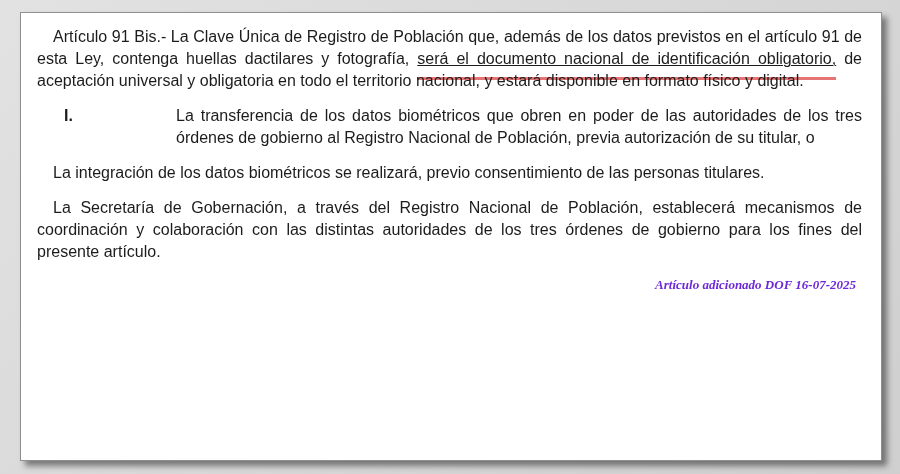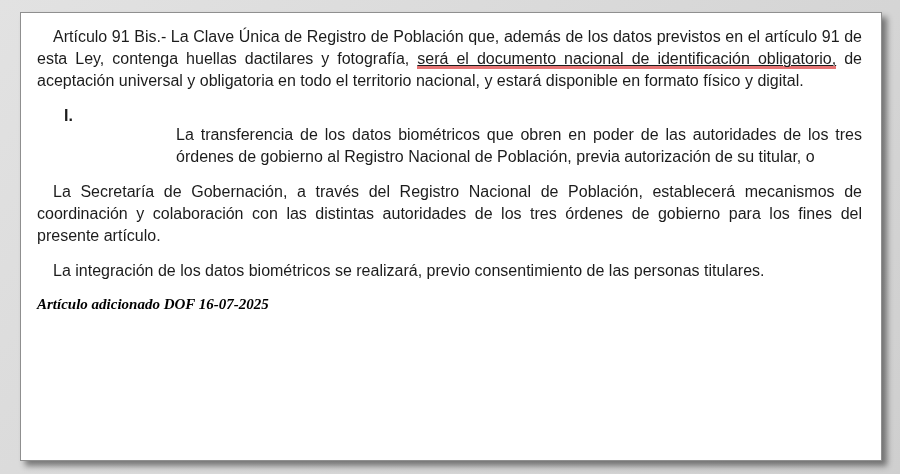--- a/index.html
+++ b/index.html
@@ -31,64 +31,64 @@
     color: #1c1c1c;
     font-size: 16px;
     line-height: 22px;
     text-align: justify;
   }
   .para { margin: 0 0 13px 0; text-indent: 16px; }
   .bold { font-weight: normal; }
   .marked {
     text-decoration: underline;
     text-decoration-thickness: 1px;
-    padding-bottom: 2px;
+    padding-bottom: 13px;
     background: linear-gradient(to top, rgba(226,92,92,0.85) 0px, rgba(226,92,92,0.85) 3px, transparent 3px);
   }
   .list-item {
     display: flex;
     margin: 0 0 13px 0;
   }
   .list-item .marker {
     flex: 0 0 139px;
     box-sizing: border-box;
     padding-left: 27px;
     font-weight: bold;
     text-align: left;
   }
   .list-item .item-text {
     flex: 1 1 auto;
     text-align: justify;
-    margin-top: 19px;
   }
   .amendment-note {
     margin: 2px 6px 0 0;
+    text-align: right;
     font-family: "Liberation Serif", serif;
     font-style: italic;
     font-weight: bold;
-    font-size: 15px;
+    font-size: 13px;
     line-height: 18px;
-    color: #000000;
+    color: #6d28d9;
   }
 </style>
 </head>
 <body>
 
 <div class="stage">
   <div class="sheet">
 
     <p class="para"><span class="bold">Artículo 91 Bis.-</span><span> La Clave Única de Registro de Población que, además de los datos previstos en el artículo 91 de esta Ley, contenga huellas dactilares y fotografía, </span><span class="marked">será el documento nacional de identificación obligatorio,</span><span> de aceptación universal y obligatoria en todo el territorio nacional, y estará disponible en formato físico y digital.</span></p>
 
 
     <div class="list-item">
       <div class="marker">I.</div>
       <div class="item-text">La transferencia de los datos biométricos que obren en poder de las autoridades de los tres órdenes de gobierno al Registro Nacional de Población, previa autorización de su titular, o</div>
     </div>
 
 
+    <p class="para">La integración de los datos biométricos se realizará, previo consentimiento de las personas titulares.</p>
+
     <p class="para">La Secretaría de Gobernación, a través del Registro Nacional de Población, establecerá mecanismos de coordinación y colaboración con las distintas autoridades de los tres órdenes de gobierno para los fines del presente artículo.</p>
-
-    <p class="para">La integración de los datos biométricos se realizará, previo consentimiento de las personas titulares.</p>
 
     <p class="amendment-note">Artículo adicionado DOF 16-07-2025</p>
 
   </div>
 </div>
 
 </body></html>

